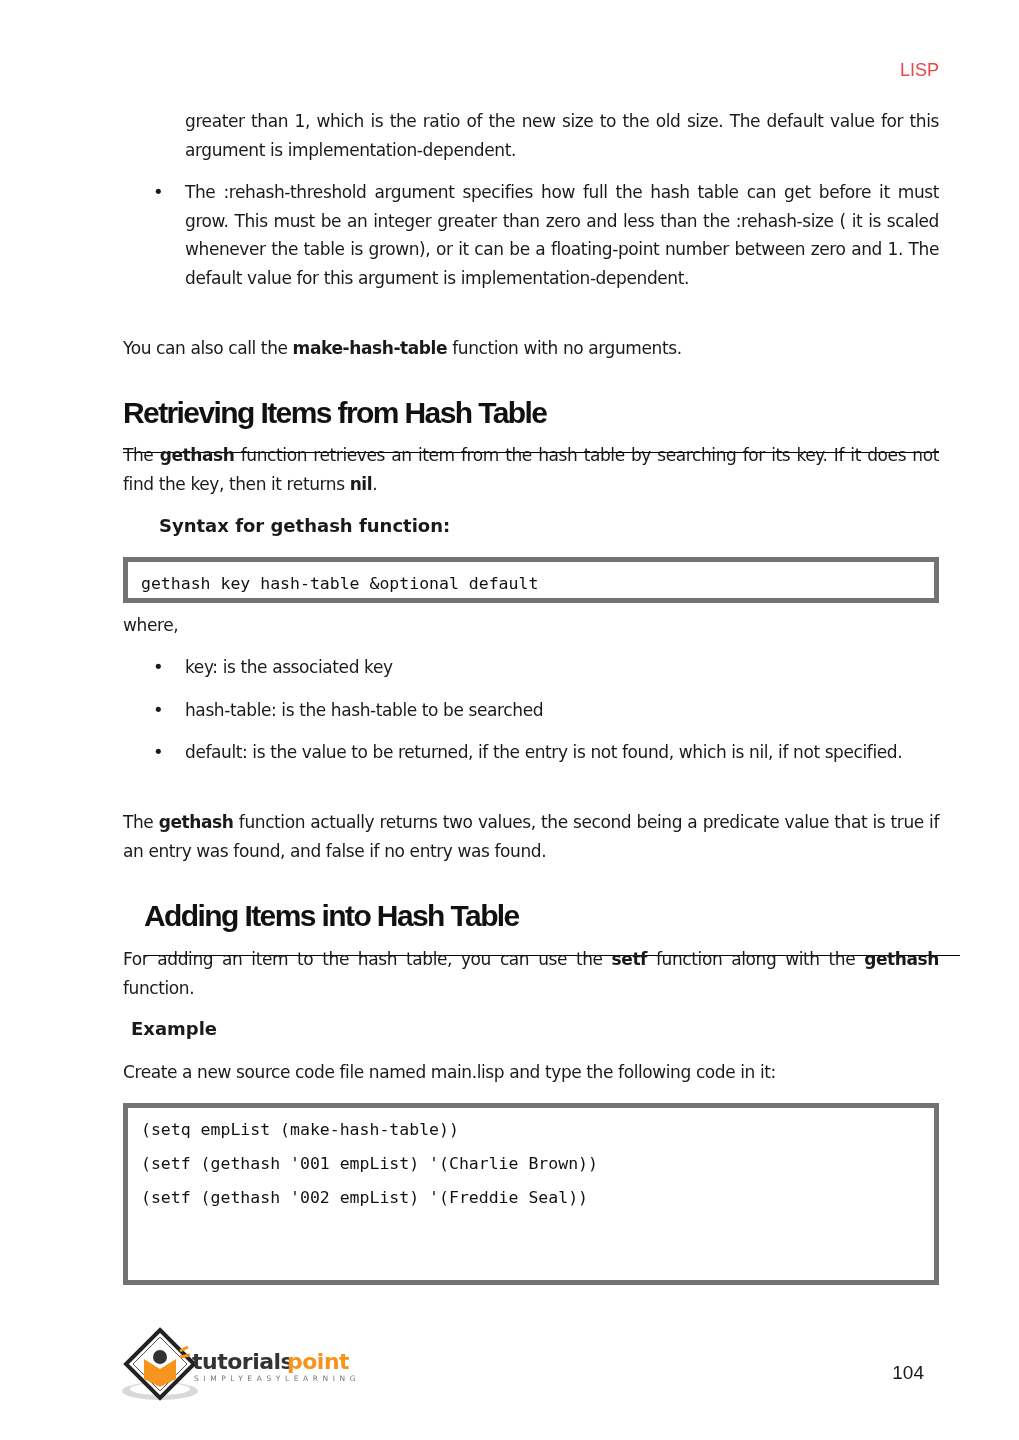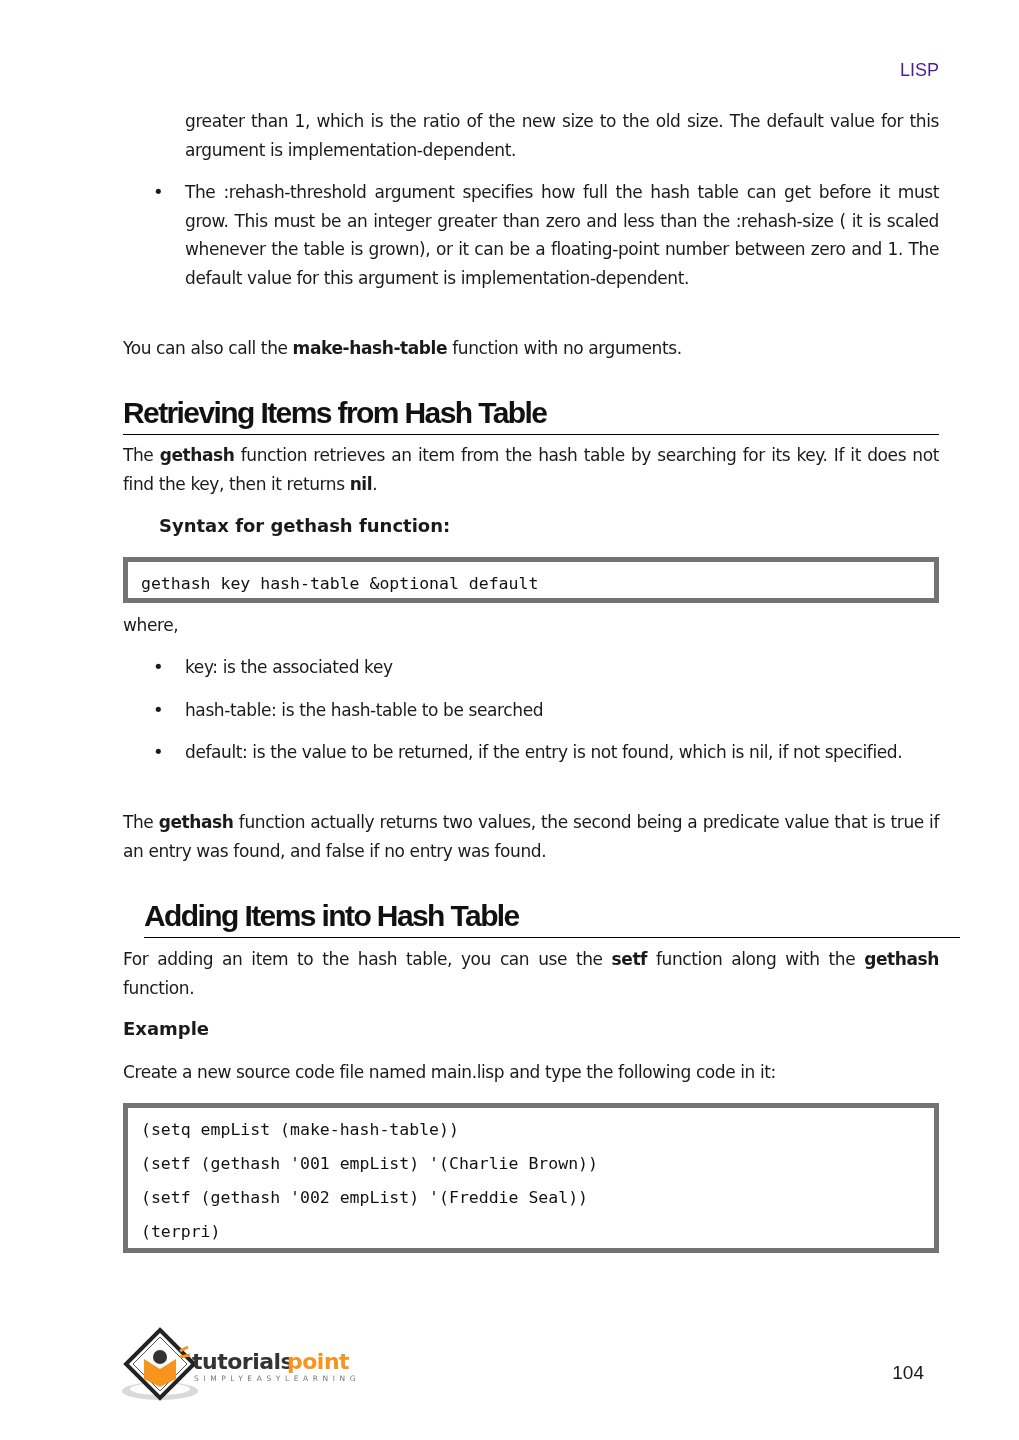--- a/index.html
+++ b/index.html
@@ -1,26 +1,26 @@
 <!DOCTYPE html>
 <html><head>
 <meta charset="utf-8">
 <style>
   html, body { margin:0; padding:0; background:#ffffff; }
   body { width:1019px; height:1440px; position:relative; overflow:hidden;
          font-family:"DejaVu Sans", sans-serif; color:#1a1a1a; }
-  .hdr { position:absolute; right:80px; top:60px; font-size:18px; font-family:"Liberation Sans", sans-serif; color:#4c1d95; }
+  .hdr { position:absolute; right:80px; top:60px; font-size:18px; font-family:"Liberation Sans", sans-serif; color:#ef4444; }
   .content { position:absolute; left:123px; width:816px; top:0; }
   p, li { font-size:17px; line-height:28.5px; margin:0; text-align:justify; font-family:"DejaVu Sans", sans-serif; letter-spacing:-0.4px; }
   .bul { position:absolute; left:0; width:816px; }
   .bul .dot { position:absolute; left:30px; top:0; font-size:18px; line-height:28.5px; }
   .bul .txt { margin-left:62px; }
   .para { position:absolute; left:0; width:816px; }
   h2 { position:absolute; left:0; width:816px; margin:0; font-family:"Liberation Sans", sans-serif;
-       font-weight:bold; font-size:30px; letter-spacing:-1.6px; color:#111; border-bottom:1px solid #000; padding-bottom:2px; line-height:38px; }
+       font-weight:bold; font-size:30px; letter-spacing:-1.6px; color:#111; border-bottom:1px solid #000; padding-bottom:20px; line-height:38px; }
   .sub { position:absolute; left:0; font-weight:bold; font-size:18px; line-height:28px; }
   .code { position:absolute; left:0; width:816px; border:5px solid #737373; box-sizing:border-box; font-family:"DejaVu Sans Mono", monospace; font-size:16.5px; color:#111; }
   .code .line { padding-left:13px; height:34px; line-height:34px; white-space:pre; }
   .pagenum { position:absolute; right:95px; top:1362px; font-size:19px; font-family:"Liberation Sans", sans-serif; }
   .logo { position:absolute; left:122px; top:1327px; width:250px; height:76px; }
   b { font-weight:bold; }
 </style>
 </head>
 <body>
 
@@ -61,29 +61,28 @@
     <span class="dot">•</span>
     <p class="txt">default: is the value to be returned, if the entry is not found, which is nil, if not specified.</p>
   </div>
 
   <p class="para" style="top:808px;"><span>The </span><b>gethash</b><span> function actually returns two values, the second being a predicate value that is true if an entry was found, and false if no entry was found.</span></p>
 
   <h2 style="top:897px;margin-left:21px;">Adding Items into Hash Table</h2>
 
   <p class="para" style="top:945px;"><span>For adding an item to the hash table, you can use the </span><b>setf</b><span> function along with the </span><b>gethash</b><span> function.</span></p>
 
-  <div class="sub" style="top:1015px;">Example</div>
+  <div class="sub" style="top:1015px;margin-left:8px;">Example</div>
 
   <p class="para" style="top:1058px;">Create a new source code file named main.lisp and type the following code in it:</p>
 
-  <div class="code" style="top:1103px;height:150px;padding-top:5px;">
+  <div class="code" style="top:1103px;height:182px;padding-top:5px;">
     <div class="line">(setq empList (make-hash-table))</div>
     <div class="line">(setf (gethash '001 empList) '(Charlie Brown))</div>
     <div class="line">(setf (gethash '002 empList) '(Freddie Seal))</div>
-    <div class="line">(terpri)</div>
   </div>
 </div>
 
 <div class="logo">
   <svg width="250" height="76" viewBox="0 0 250 76">
     <ellipse cx="38" cy="64" rx="38" ry="9" fill="#d9d9d9"></ellipse>
     <ellipse cx="38" cy="62" rx="30" ry="6" fill="#fff"></ellipse>
     <polygon points="38,3 72,37 38,71 4,37" fill="#fff" stroke="#222" stroke-width="4"></polygon>
     <polygon points="38,10 65,37 38,64 11,37" fill="#fff" stroke="#555" stroke-width="1"></polygon>
     <path d="M22,32 L38,42 L54,32 L54,52 L38,60 L22,52 Z" fill="#f7941d"></path>

